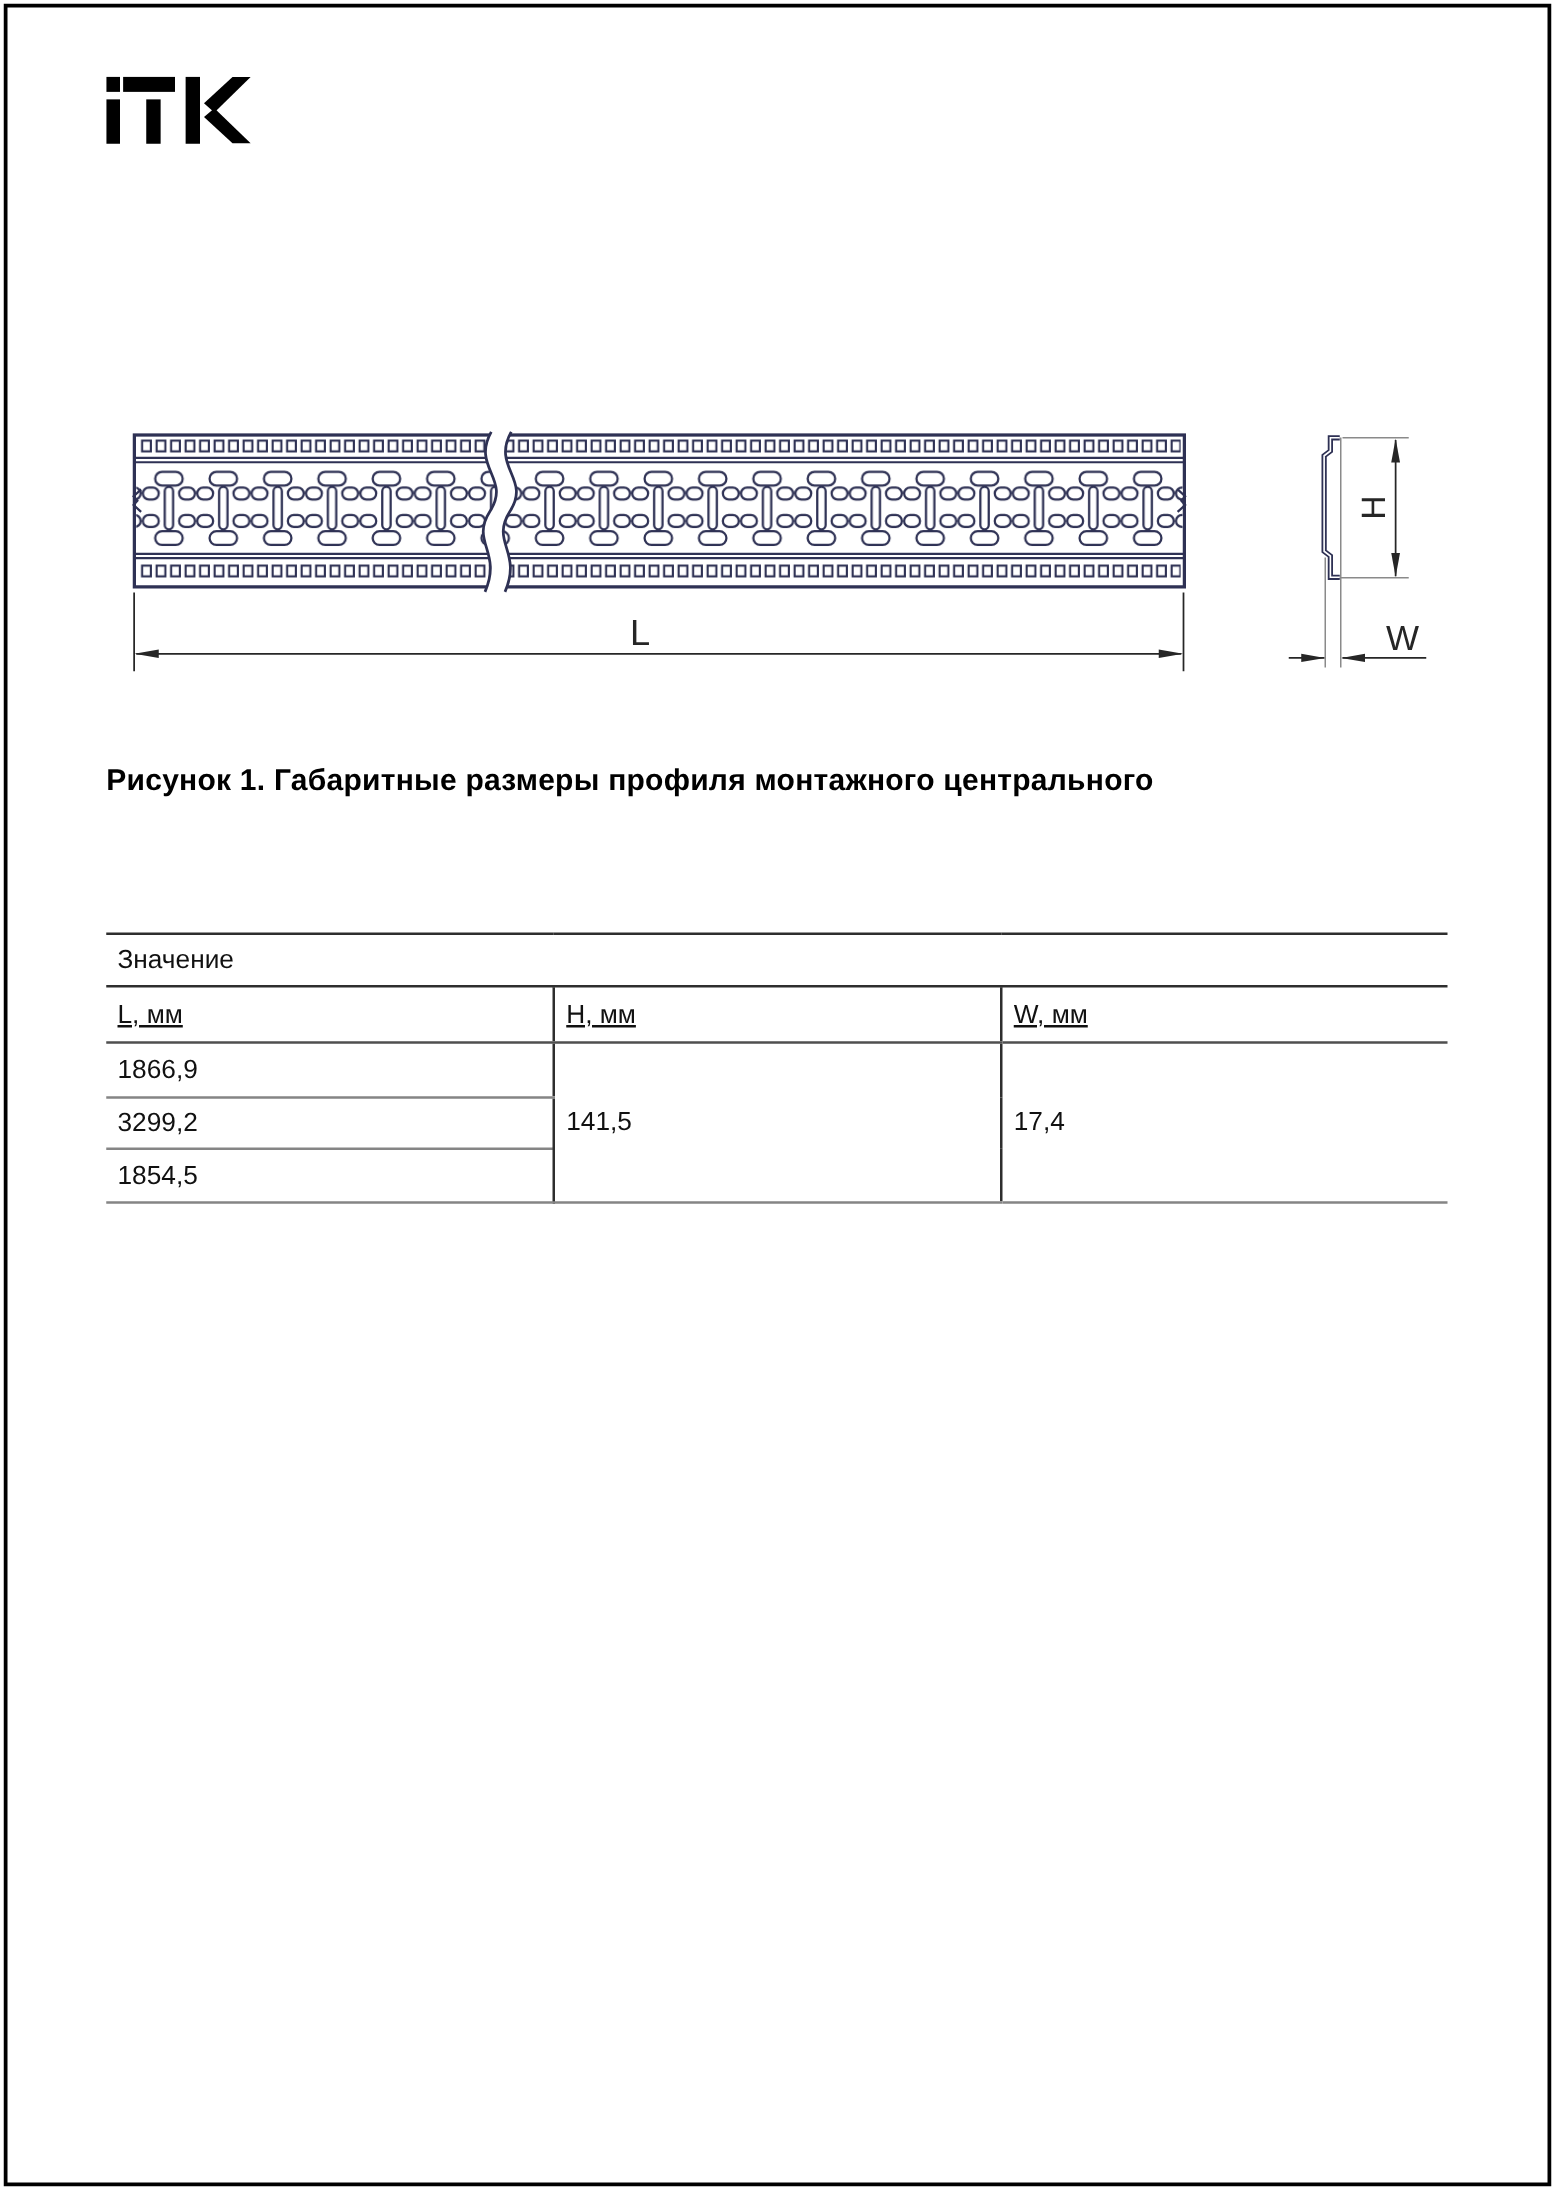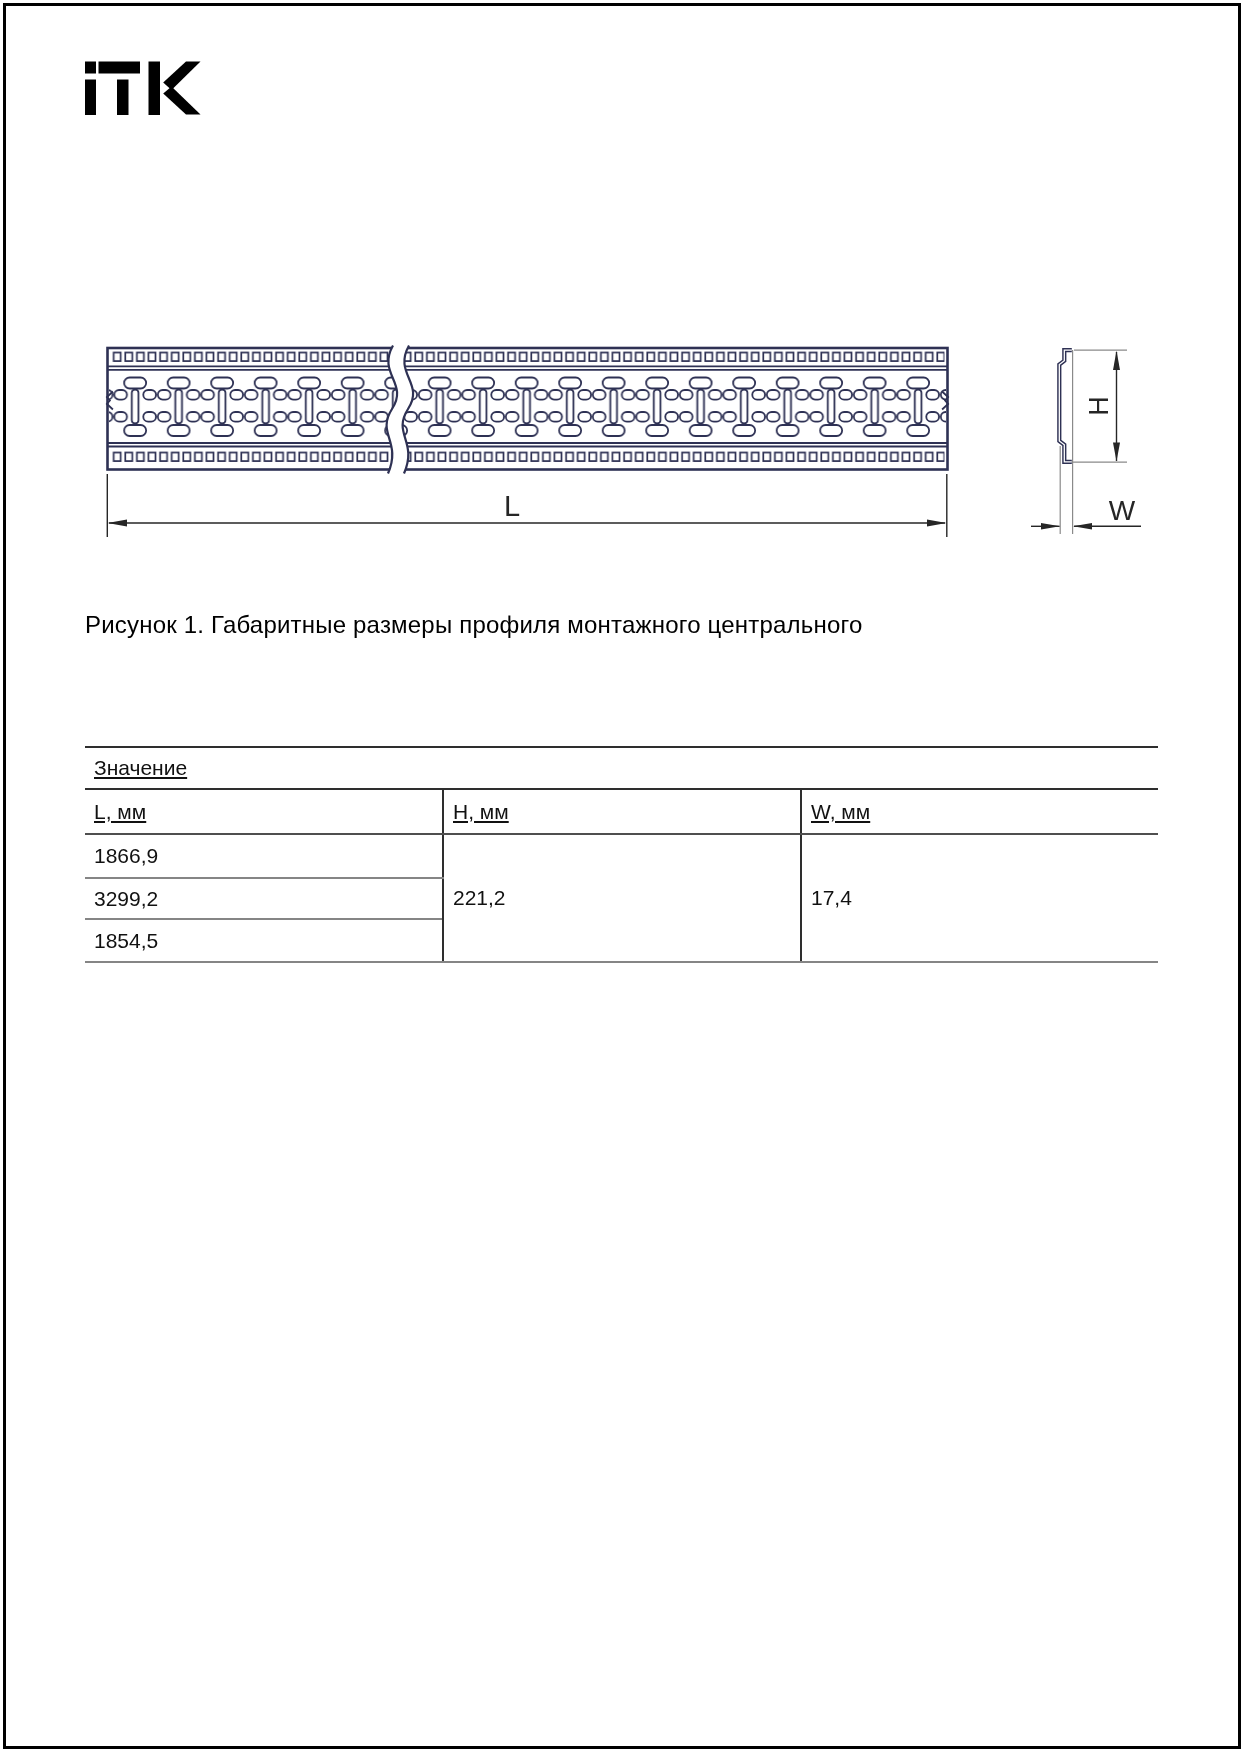--- a/index.html
+++ b/index.html
@@ -20,31 +20,31 @@
   .nvl  { stroke:var(--drawing,#2e3154); fill:none; }
   .pl   { fill:#ffffff; stroke:var(--drawing,#2e3154); stroke-width:1.8; }
   .dim  { color:var(--dimension,#262626); }
   .dim line { stroke:currentColor; stroke-width:1.4; }
   .dim polygon { fill:currentColor; }
   .dim text { fill:currentColor; font-family:"Liberation Sans",sans-serif; }
   .ext  { stroke:#8a8a8a; stroke-width:1.2; }
 
   .caption {
     position:absolute; left:85px; top:611px; font-size:24px; color:#000;
-    letter-spacing:0.2px; white-space:nowrap;
+    letter-spacing:0.2px; white-space:nowrap;font-weight:bold;
   }
 
   table.dims {
     position:absolute; left:85px; top:746px; width:1073px;
     border-collapse:collapse; table-layout:fixed;
     font-size:21px; color:var(--text,#111);
   }
   table.dims td { padding:0 0 0 9px; vertical-align:middle; }
   tr.t-title td { height:40px; border-top:2px solid var(--table_line_dark,#2e2e2e);
-                  border-bottom:2px solid var(--table_line_dark,#2e2e2e);text-decoration:underline; }
+                  border-bottom:2px solid var(--table_line_dark,#2e2e2e); }
   tr.t-head td  { height:43px; border-bottom:2px solid var(--table_line_mid,#4f4f4f);text-decoration:underline; }
   tr.t-head td + td { border-left:2px solid var(--table_line_dark,#3c3c3c); }
   td.merged { vertical-align:top; padding-top:10px;
               border-left:2px solid var(--table_line_dark,#3c3c3c);
               border-bottom:2.5px solid var(--table_line_light,#8f8f8f); }
   tr.t-row1 td.lcell { height:42px; border-bottom:2px solid var(--table_line_light,#858585);margin-top:16px; }
   tr.t-row2 td.lcell { height:39px; border-bottom:2px solid var(--table_line_light,#858585); }
   tr.t-row3 td.lcell { height:41px; border-bottom:2.5px solid var(--table_line_light,#8f8f8f); }
 </style>
 </head>
@@ -147,21 +147,21 @@
       <tr class="t-title">
         <td colspan="3">Значение</td>
       </tr>
       <tr class="t-head">
         <td>L, мм</td>
         <td>H, мм</td>
         <td>W, мм</td>
       </tr>
       <tr class="t-row1">
         <td class="lcell">1866,9</td>
-        <td class="merged" rowspan="3">221,2</td>
+        <td class="merged" rowspan="3">141,5</td>
         <td class="merged" rowspan="3">17,4</td>
       </tr>
       <tr class="t-row2">
         <td class="lcell">3299,2</td>
       </tr>
       <tr class="t-row3">
         <td class="lcell">1854,5</td>
       </tr>
     </tbody>
   </table>

